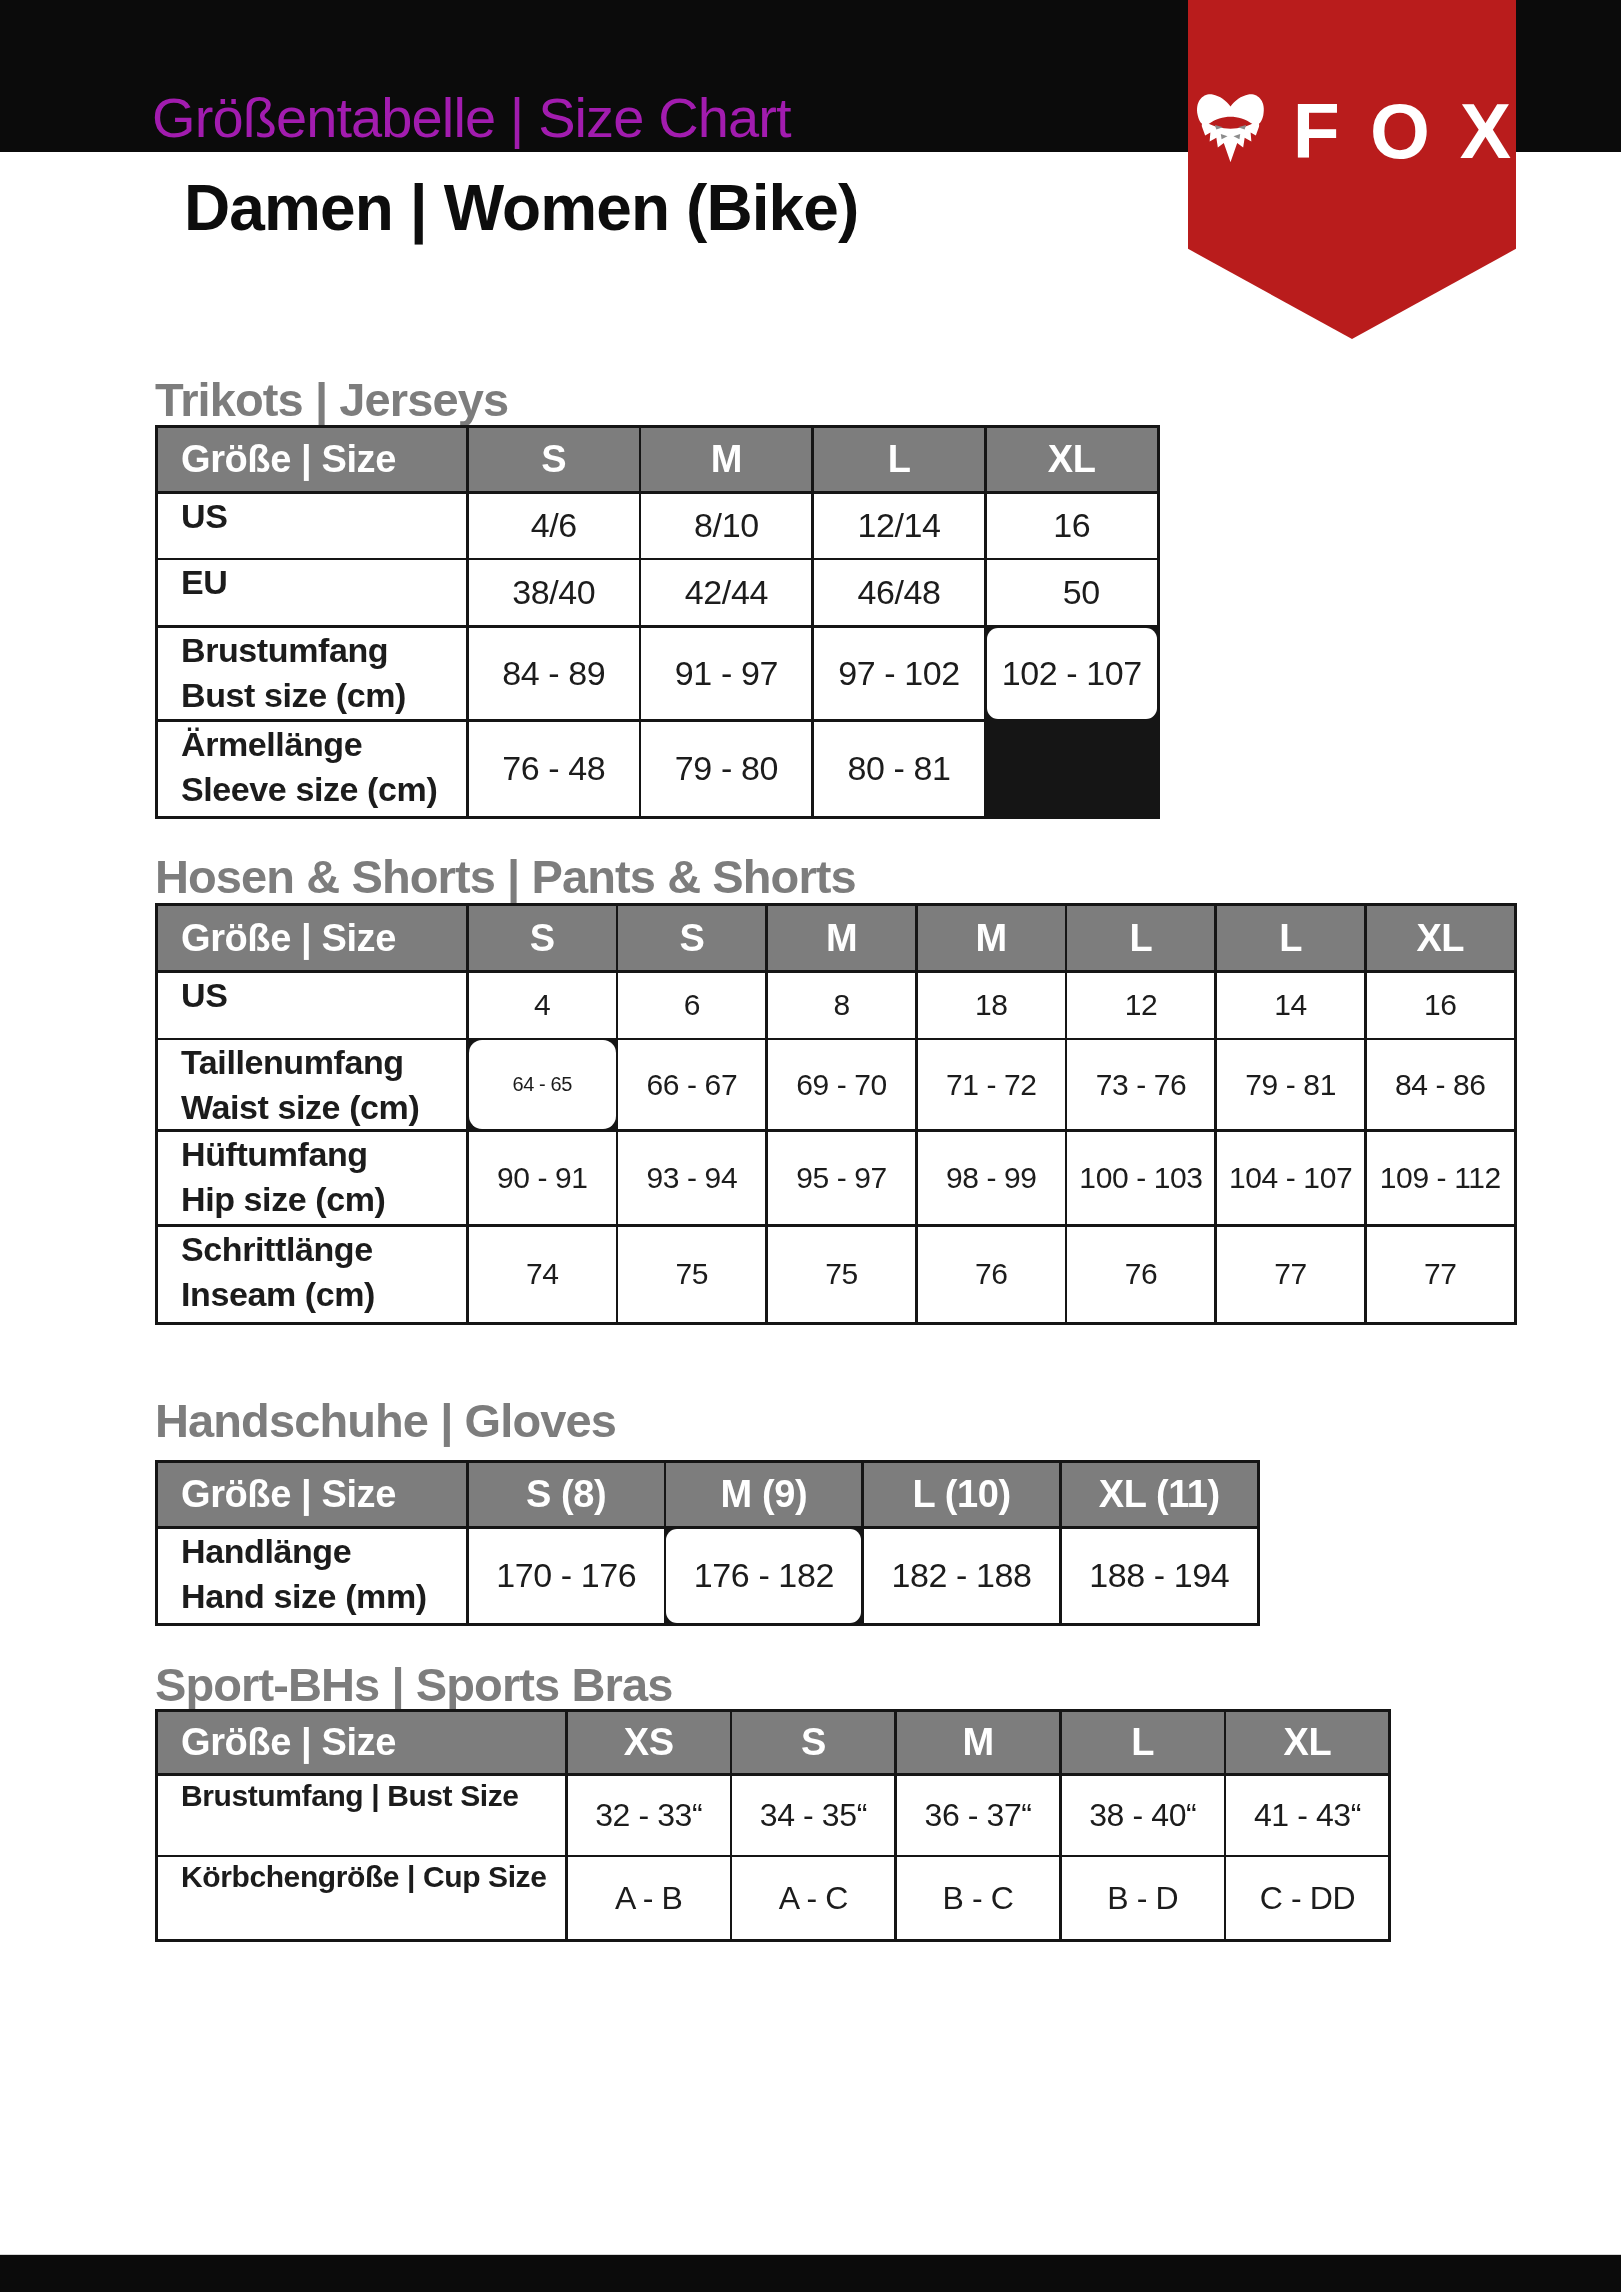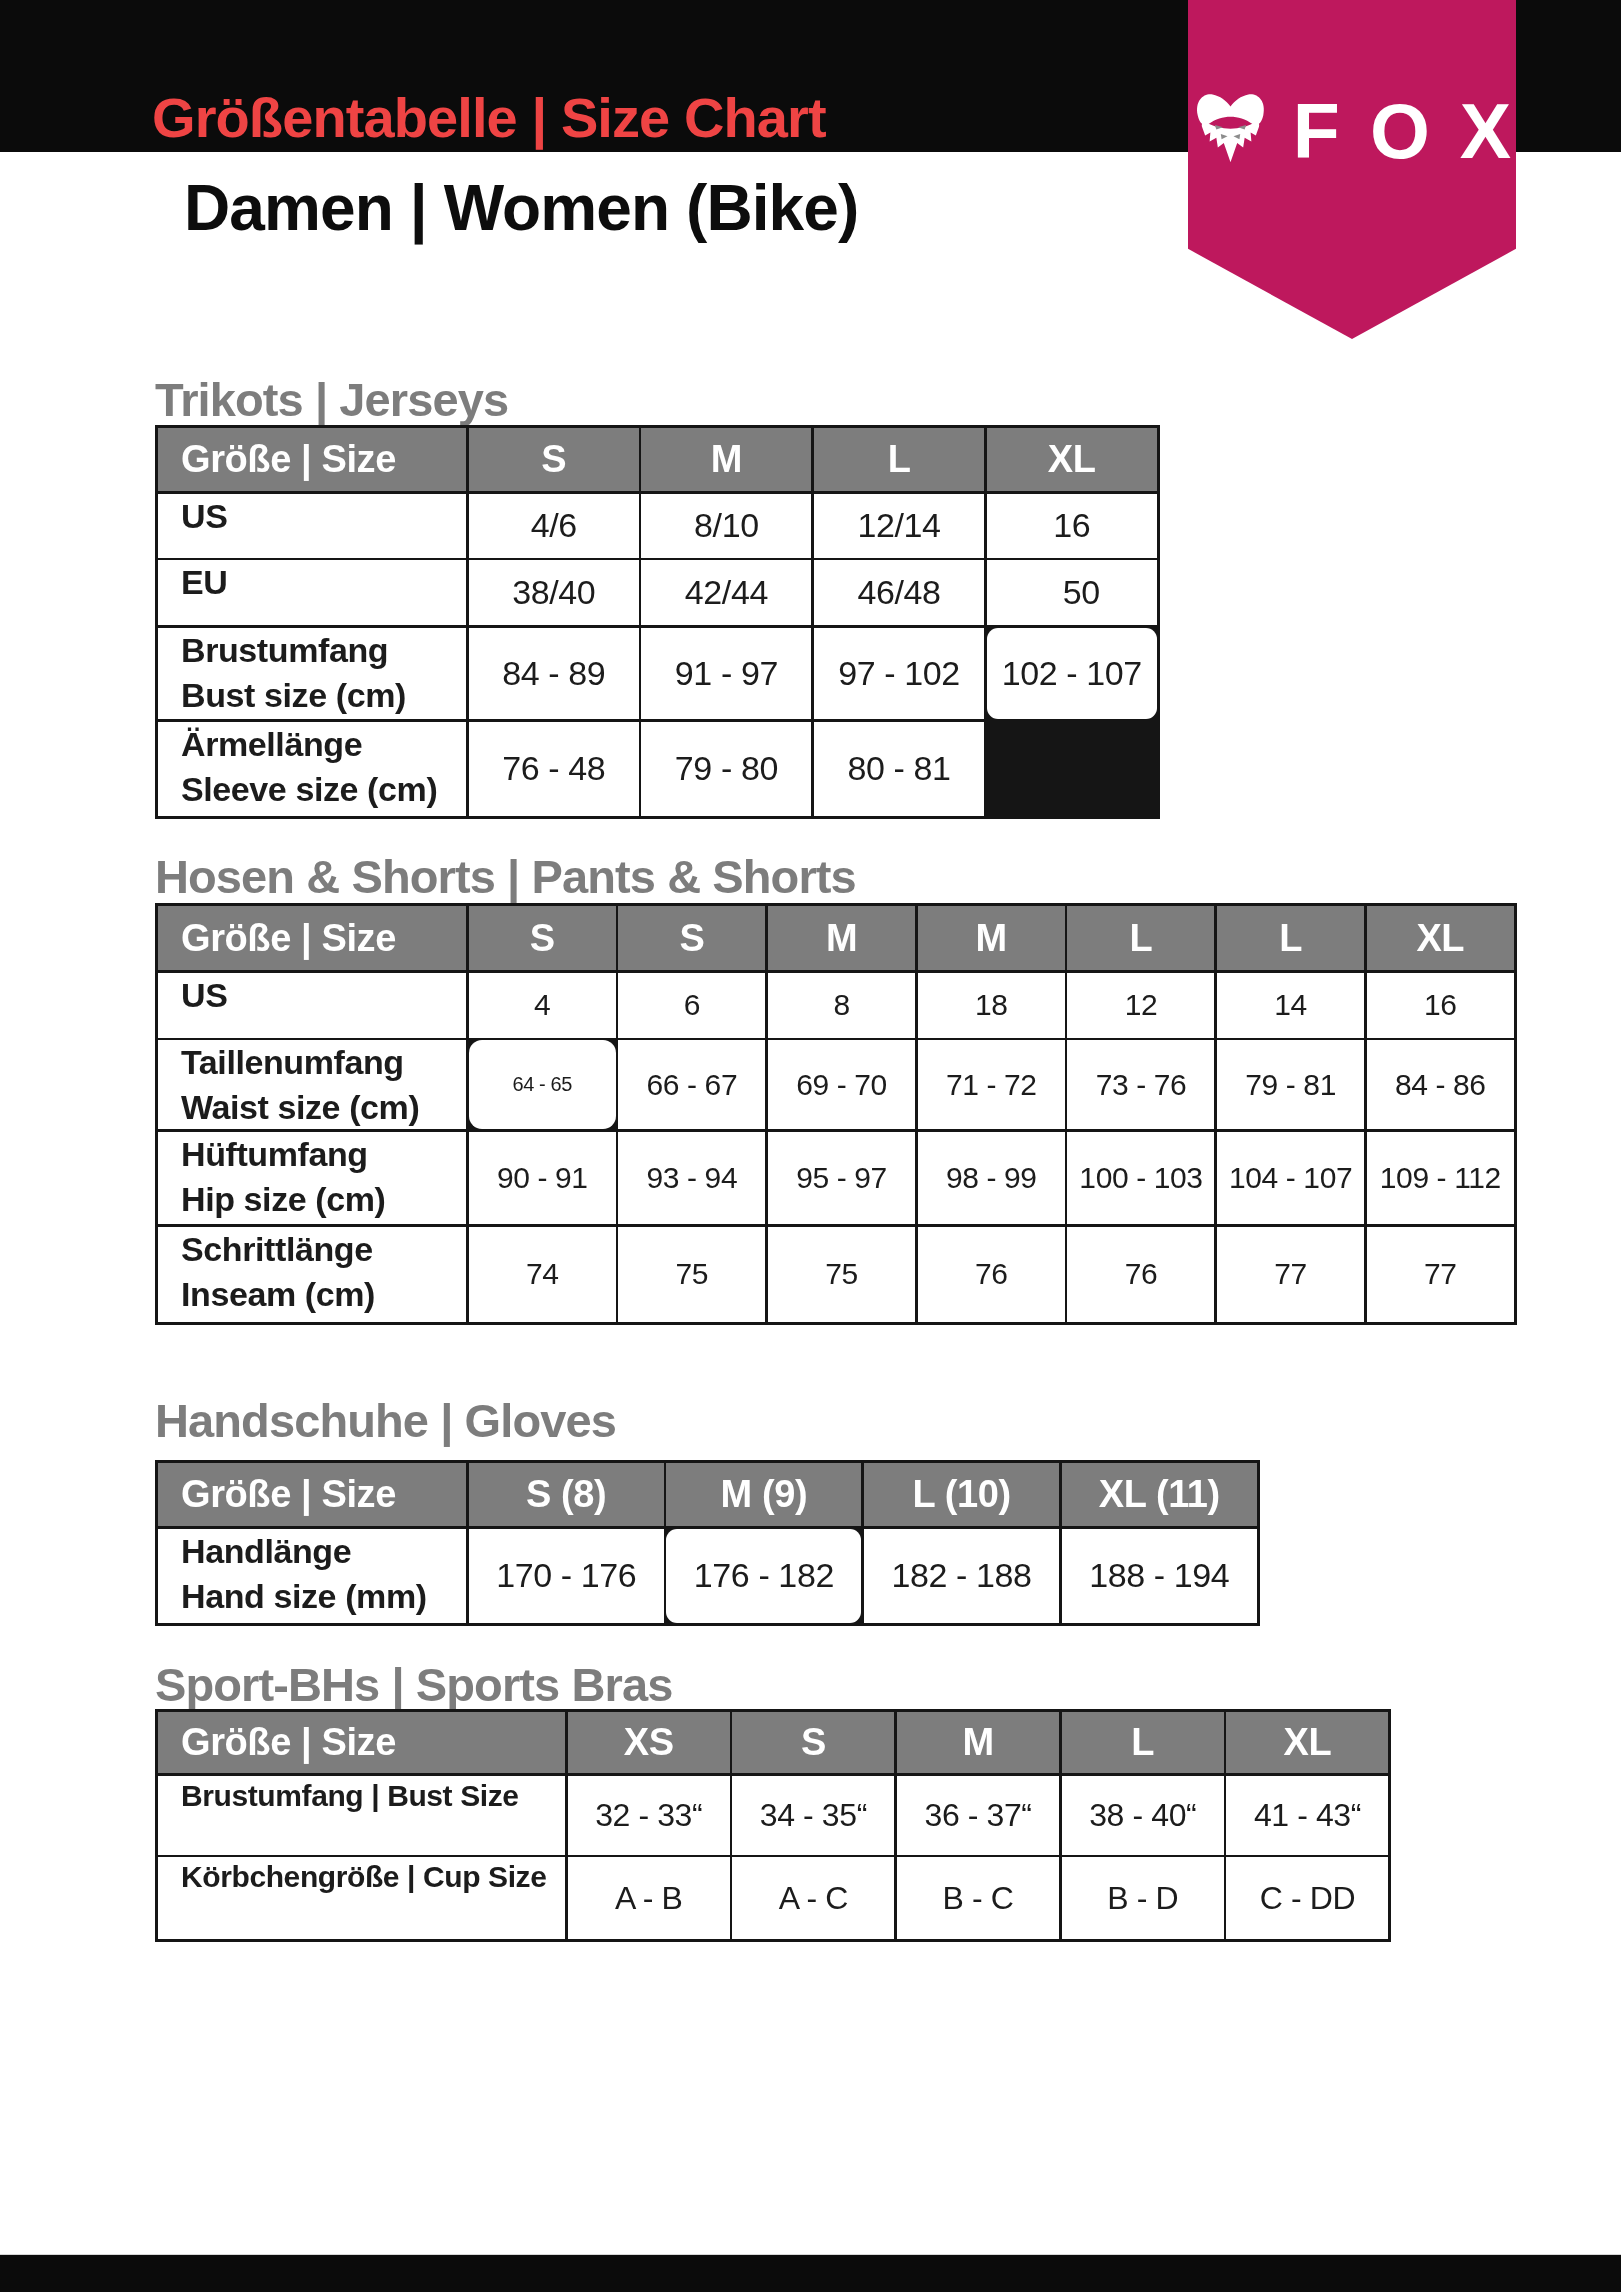--- a/index.html
+++ b/index.html
@@ -10,31 +10,31 @@
     font-family:"Liberation Sans","DejaVu Sans",sans-serif;
     overflow:hidden;
   }
   
   .header-bar{
     position:absolute;left:0;top:0;width:1621px;height:152px;
     background:#0b0b0b;
   }
   .page-title{
     position:absolute;left:152px;top:90px;
-    font-size:56px;font-weight:bold;color:#ef4444;
+    font-size:56px;font-weight:normal;color:#a21caf;
     letter-spacing:-0.9px;white-space:nowrap;line-height:1;
   }
   .page-subtitle{
     position:absolute;left:184px;top:176px;
     font-size:64px;font-weight:bold;color:#0d0d0d;
     letter-spacing:-0.9px;white-space:nowrap;line-height:1;
   }
   .fox-banner{
     position:absolute;left:1188px;top:0;width:328px;height:339px;
-    background:#be185d;
+    background:#b91c1c;
     clip-path:polygon(0 0,100% 0,100% 73.4%,50% 100%,0 73.4%);
   }
   .fox-logo-row{
     position:absolute;left:0;top:86px;width:328px;height:90px;
     display:flex;align-items:center;justify-content:center;gap:25px;
   }
   .fox-head{width:75px;height:82px;flex:0 0 auto;}
   .fox-wordmark{
     font-size:77px;font-weight:bold;color:#ffffff;
     letter-spacing:30px;line-height:1;margin-right:-30px;white-space:nowrap;

